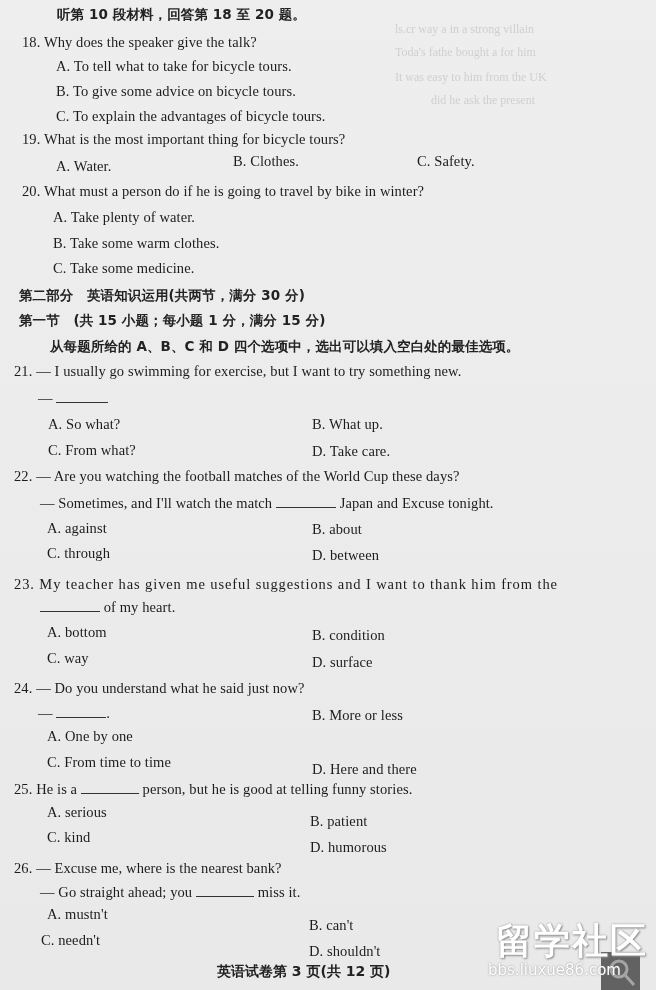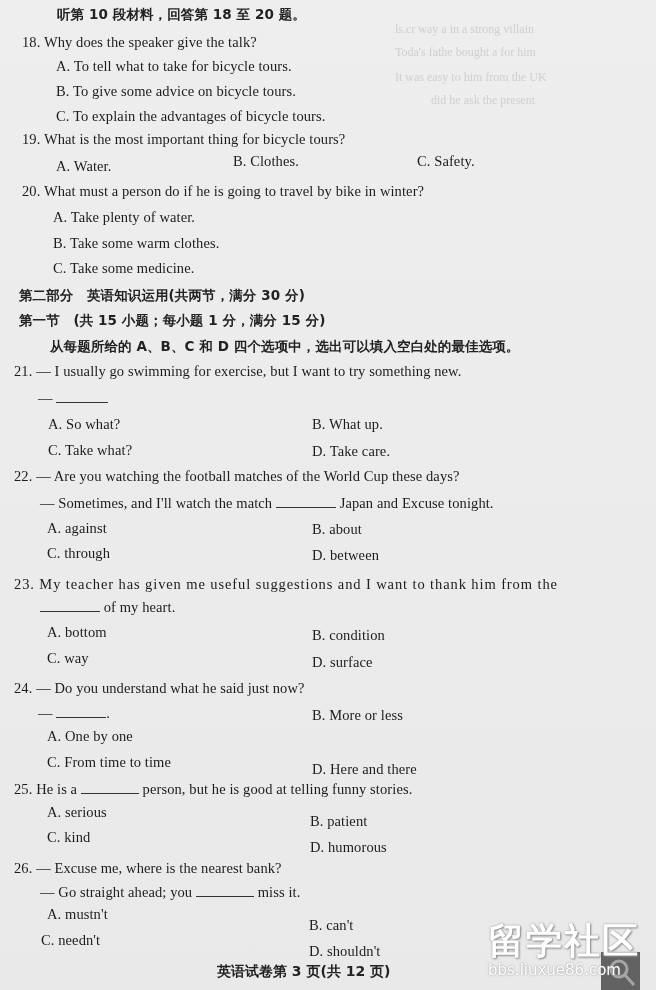--- a/index.html
+++ b/index.html
@@ -13,21 +13,21 @@
     position:absolute; color:#cfcfcf; font-size:12px; white-space:nowrap;
     font-family:"Liberation Serif", serif;
   }
   .line { position:absolute; white-space:nowrap; font-size:14.5px; letter-spacing:0.1px; }
   .cn { font-family:"DejaVu Sans", sans-serif; font-weight:bold; font-size:13.5px; color:#222; }
   .blank { display:inline-block; border-bottom:1px solid #333; height:12px; vertical-align:baseline; }
   .watermark {
     position:absolute; left:484px; top:917px; width:172px; height:73px;
   }
   .wm-cn {
-    position:absolute; left:4px; top:0; font-family:"DejaVu Sans", sans-serif; font-weight:bold;
+    position:absolute; left:12px; top:0; font-family:"DejaVu Sans", sans-serif; font-weight:bold;
     font-size:36px; color:#ffffff; letter-spacing:2px;
     text-shadow:0 0 2px #999, 1px 1px 2px #888;
   }
   .wm-url {
     position:absolute; left:4px; top:44px; font-family:"DejaVu Sans", sans-serif;
     font-size:15px; color:#ffffff; text-shadow:0 0 2px #888;
   }
   .wm-box {
     position:absolute; left:117px; top:35px; width:39px; height:38px; background:#4b4b4b; opacity:0.85;
   }
@@ -74,21 +74,21 @@
 <div class="line" style="left:14px;top:363px;">
   <span>21.</span>
   <span>— I usually go swimming for exercise, but I want to try something new.</span>
 </div>
 <div class="line" style="left:38px;top:390px;">
   <span>—</span>
   <span class="blank" style="width:52px;"></span>
 </div>
 <div class="line" style="left:48px;top:416px;">A. So what?</div>
 <div class="line" style="left:312px;top:416px;">B. What up.</div>
-<div class="line" style="left:48px;top:442px;">C. Take what?</div>
+<div class="line" style="left:48px;top:442px;">C. From what?</div>
 <div class="line" style="left:312px;top:443px;">D. Take care.</div>
 
 <div class="line" style="left:14px;top:468px;">
   <span>22.</span>
   <span>— Are you watching the football matches of the World Cup these days?</span>
 </div>
 <div class="line" style="left:40px;top:495px;">
   <span>— Sometimes, and I'll watch the match</span>
   <span class="blank" style="width:60px;"></span>
   <span>Japan and Excuse tonight.</span>

